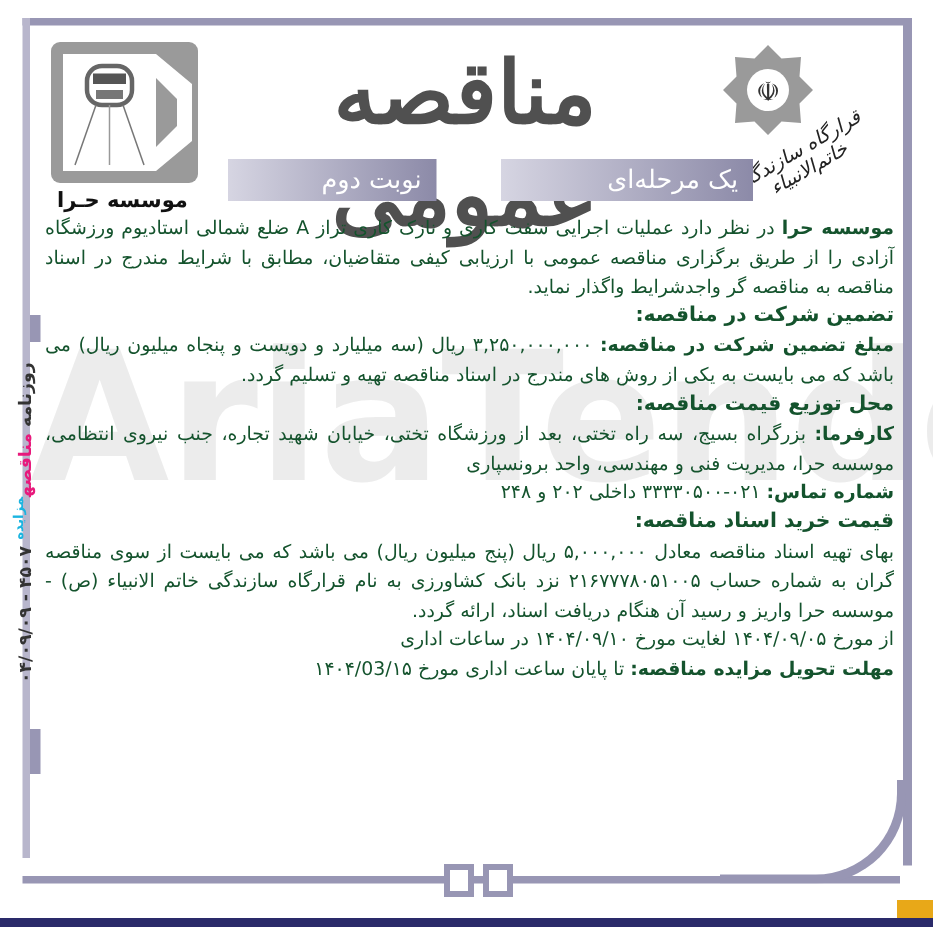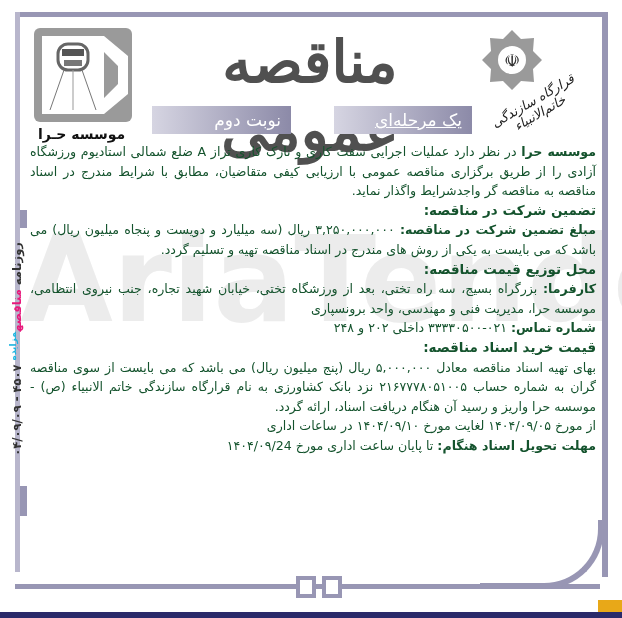--- a/index.html
+++ b/index.html
@@ -16,21 +16,21 @@
   .logo-left{position:absolute;left:34px;top:28px;width:98px;height:94px;background:#9a9a9a;border-radius:6px;}
   .logo-left-inner{position:absolute;left:8px;top:8px;width:62px;height:78px;background:#fff;}
   .logo-left-label{position:absolute;left:38px;top:126px;width:92px;text-align:left;font-weight:bold;font-size:14px;color:#111;direction:rtl;}
 
   .title{position:absolute;left:150px;top:28px;width:320px;text-align:center;font-family:"DejaVu Serif",serif;font-weight:bold;font-size:58px;color:#505050;direction:rtl;letter-spacing:1px;}
 
   .emblem{position:absolute;left:482px;top:30px;width:60px;height:60px;}
   .emblem-caption{position:absolute;left:486px;top:92px;width:110px;height:46px;font-family:"DejaVu Serif",serif;font-size:13px;font-style:italic;color:#222;direction:rtl;transform:rotate(-30deg);transform-origin:center;text-align:center;line-height:14px;}
 
   .band{position:absolute;top:106px;height:28px;background:linear-gradient(to left,#8c8aa8,#d6d5e2);color:#fff;font-size:17px;direction:rtl;line-height:28px;padding-right:10px;box-sizing:border-box;}
-  .band-one{left:334px;width:138px;text-decoration:underline;}
+  .band-one{left:334px;width:168px;}
   .band-two{left:152px;width:139px;}
 
   .body{position:absolute;left:30px;top:142px;width:566px;direction:rtl;text-align:justify;font-size:12.6px;line-height:19.6px;color:#14532d;}
   .body p{margin:0;}
   .b{font-weight:bold;}
   .h{font-weight:bold;font-size:13.5px;}
 
   .side-strip{position:absolute;left:2px;top:225px;width:28px;height:260px;}
   .side-text{position:absolute;left:-116px;top:116px;width:260px;transform:rotate(-90deg);font-size:11.5px;font-weight:bold;color:#333;direction:rtl;white-space:nowrap;text-align:center;}
   .side-pink{color:#e8197c;}
@@ -87,21 +87,21 @@
 <div class="body">
   <p><span class="b">موسسه حرا</span><span> در نظر دارد عملیات اجرایی سفت کاری و نازک کاری تراز A ضلع شمالی استادیوم ورزشگاه آزادی را از طریق برگزاری مناقصه عمومی با ارزیابی کیفی متقاضیان، مطابق با شرایط مندرج در اسناد مناقصه به مناقصه گر واجدشرایط واگذار نماید.</span></p>
   <p class="h">تضمین شرکت در مناقصه:</p>
   <p><span class="b">مبلغ تضمین شرکت در مناقصه:</span><span> ۳,۲۵۰,۰۰۰,۰۰۰ ریال (سه میلیارد و دویست و پنجاه میلیون ریال) می باشد که می بایست به یکی از روش های مندرج در اسناد مناقصه تهیه و تسلیم گردد.</span></p>
   <p class="h">محل توزیع قیمت مناقصه:</p>
   <p><span class="b">کارفرما:</span><span> بزرگراه بسیج، سه راه تختی، بعد از ورزشگاه تختی، خیابان شهید تجاره، جنب نیروی انتظامی، موسسه حرا، مدیریت فنی و مهندسی، واحد برونسپاری</span></p>
   <p><span class="b">شماره تماس:</span><span> ۰۲۱-۳۳۳۳۰۵۰۰ داخلی ۲۰۲ و ۲۴۸</span></p>
   <p class="h">قیمت خرید اسناد مناقصه:</p>
   <p>بهای تهیه اسناد مناقصه معادل ۵,۰۰۰,۰۰۰ ریال (پنج میلیون ریال) می باشد که می بایست از سوی مناقصه گران به شماره حساب ۲۱۶۷۷۷۸۰۵۱۰۰۵ نزد بانک کشاورزی به نام قرارگاه سازندگی خاتم الانبیاء (ص) - موسسه حرا واریز و رسید آن هنگام دریافت اسناد، ارائه گردد.</p>
   <p>از مورخ ۱۴۰۴/۰۹/۰۵ لغایت مورخ ۱۴۰۴/۰۹/۱۰ در ساعات اداری</p>
-  <p><span class="b">مهلت تحویل اسناد هنگام:</span><span> تا پایان ساعت اداری مورخ ۱۴۰۴/۰۹/24</span></p>
+  <p><span class="b">مهلت تحویل مزایده مناقصه:</span><span> تا پایان ساعت اداری مورخ ۱۴۰۴/03/۱۵</span></p>
 </div>
 
 <div class="side-bar-top"></div>
 <div class="side-strip">
   <div class="side-text">
     <span>روزنامه</span>
     <span class="side-pink">مناقصه</span><sup class="side-cyan">مزایده</sup>
     <span>۴۵۰۷ - ۰۴/۰۹/۰۹</span>
   </div>
 </div>

